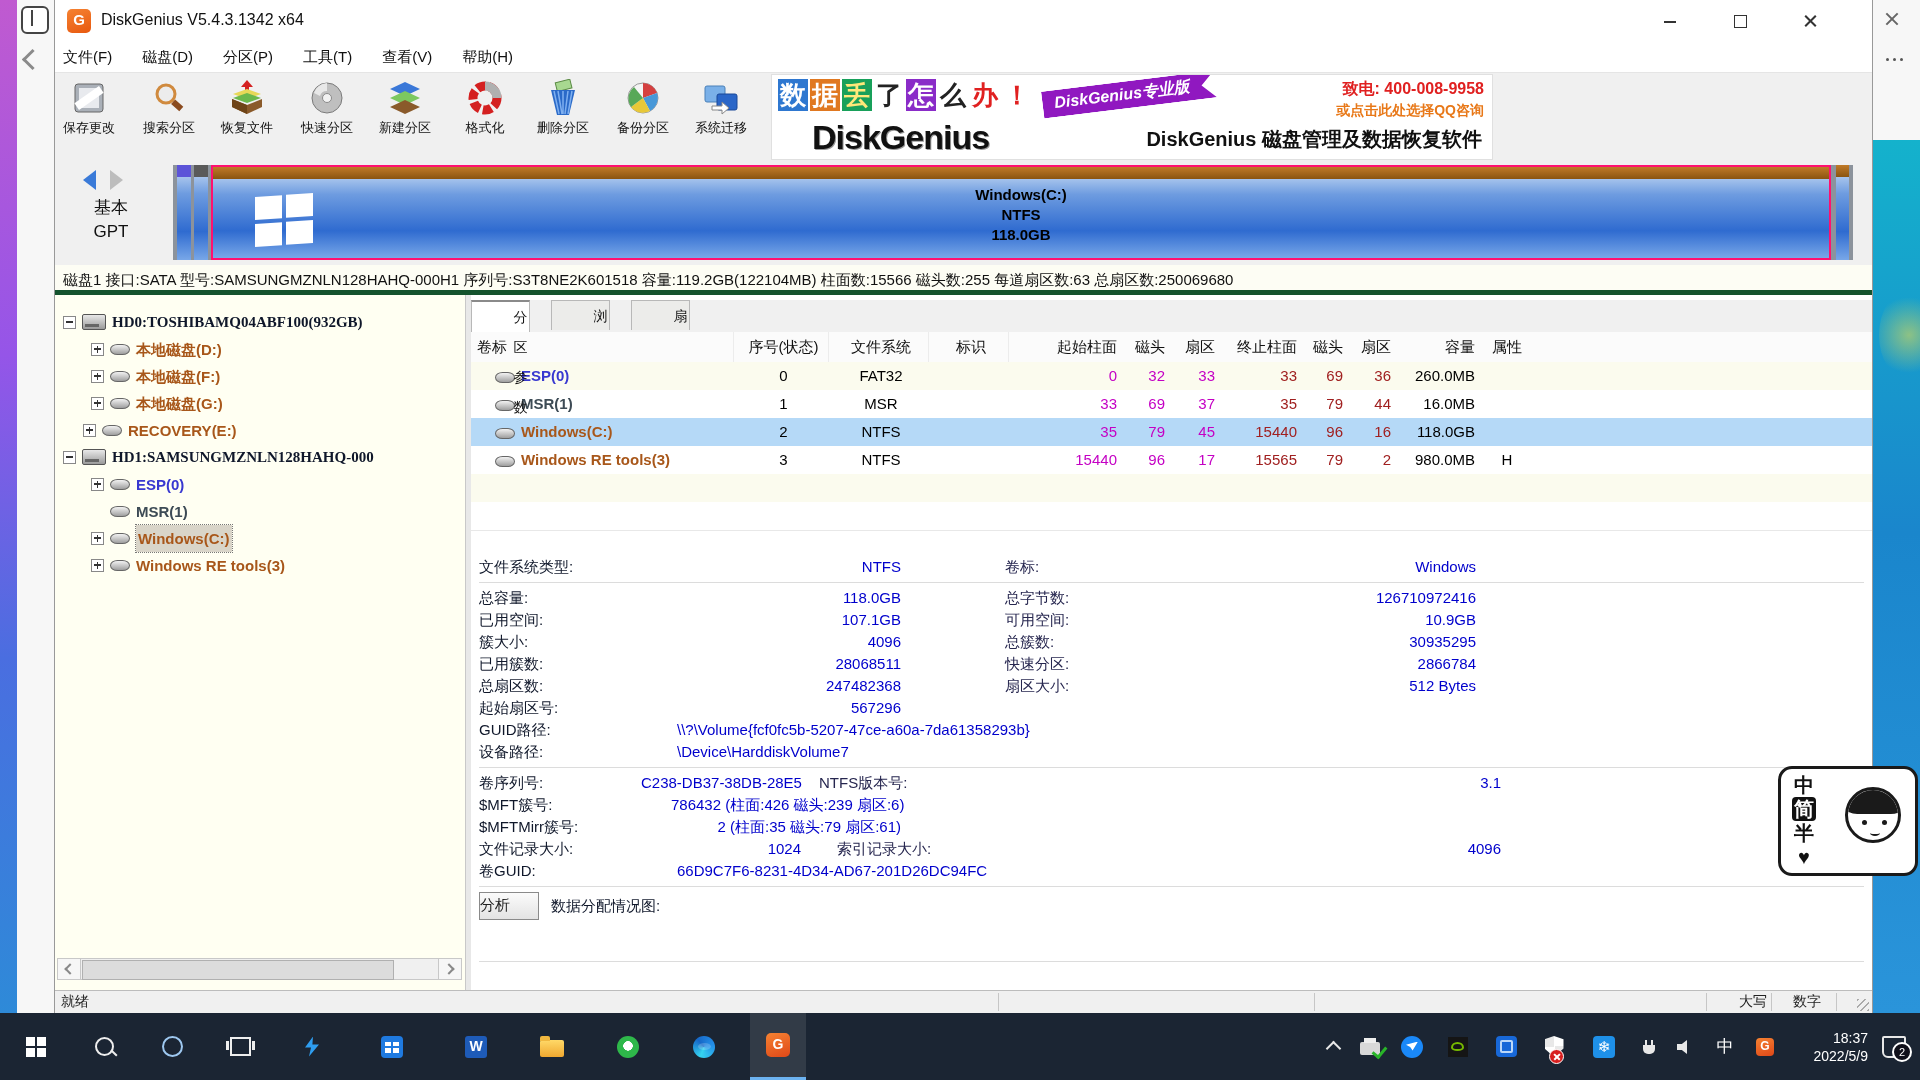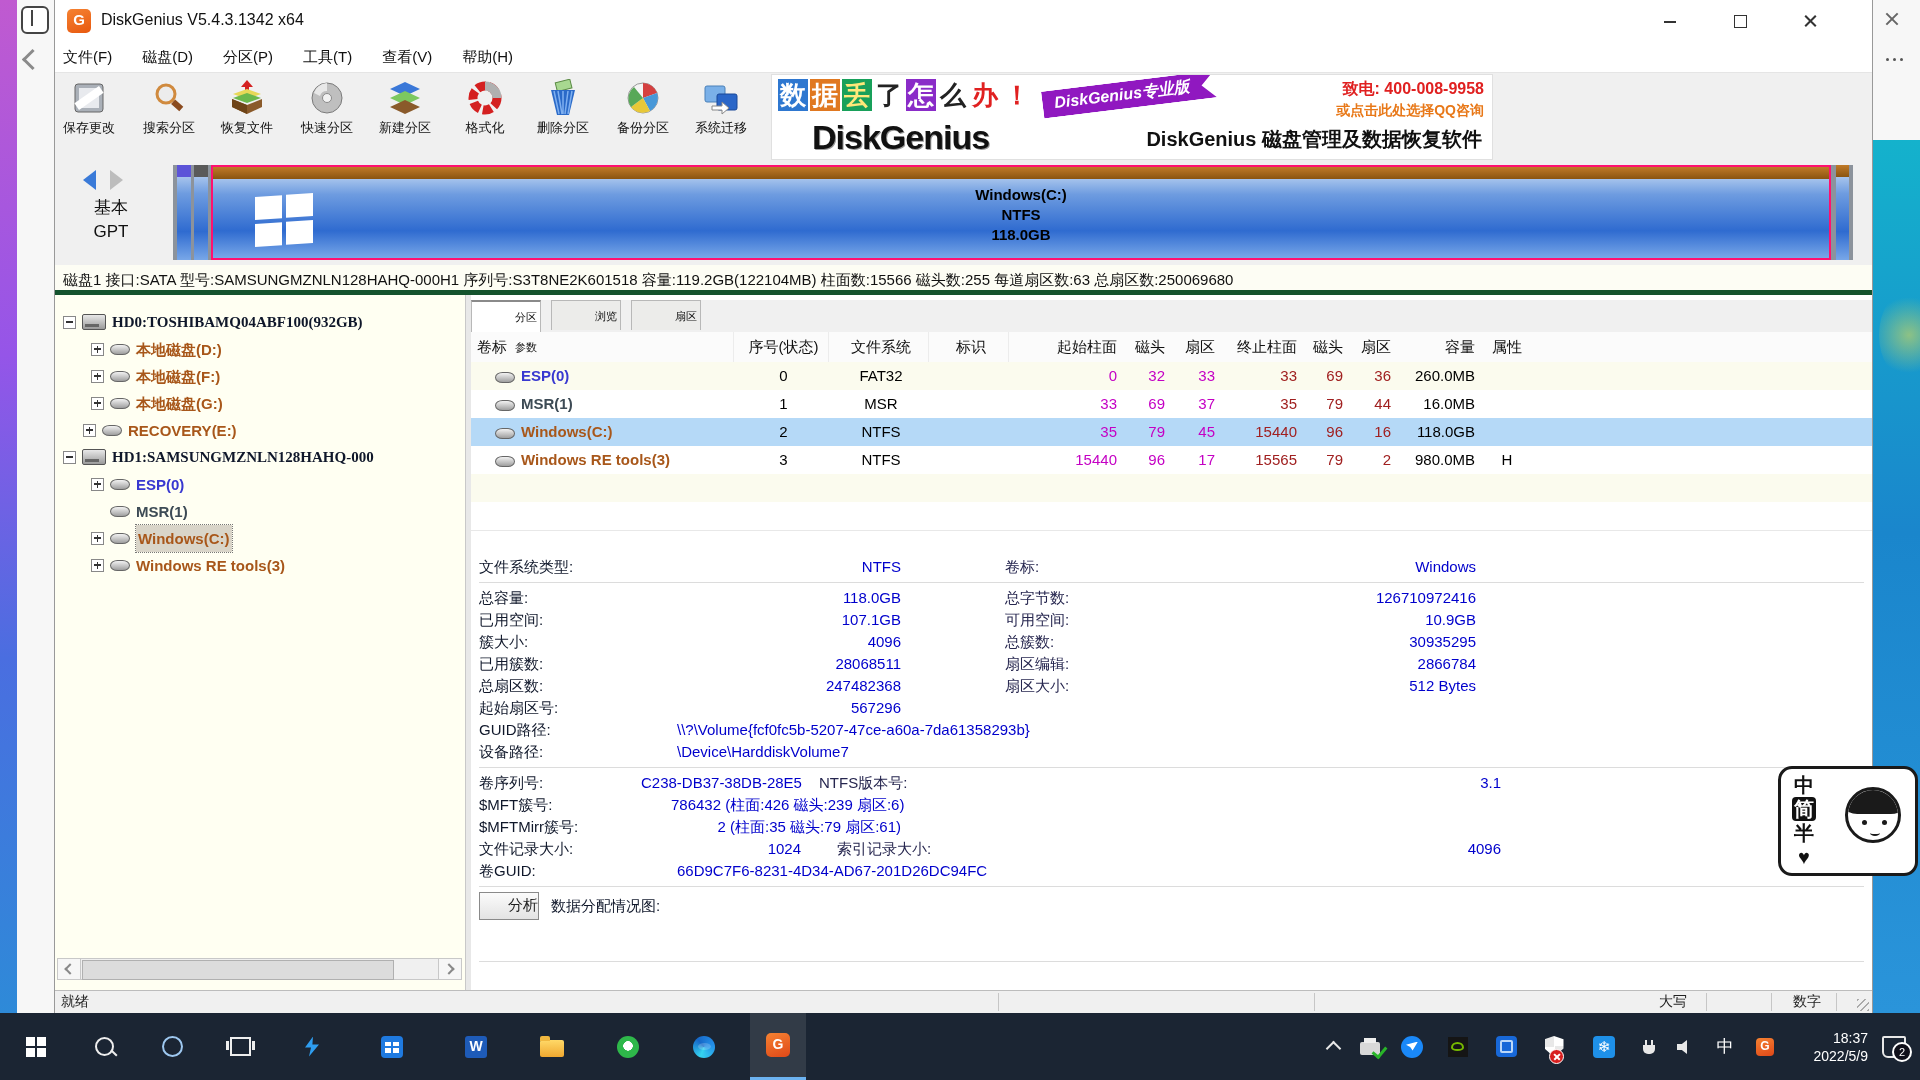--- a/index.html
+++ b/index.html
@@ -92,21 +92,21 @@
   
   #treescroll{left:2px;top:663px;width:405px;height:22px;background:#f0f0f0;border:1px solid #c8c8c8;box-sizing:border-box;}
   .sarr{position:absolute;top:0;width:22px;height:20px;background:#f6f6f6;}
   .sarr.l{left:0;border-right:1px solid #c8c8c8;} .sarr.r{right:0;border-left:1px solid #c8c8c8;}
   .sarr i{position:absolute;left:8px;top:6px;width:6px;height:6px;border-left:2px solid #888;border-bottom:2px solid #888;}
   .sarr.l i{transform:rotate(45deg);} .sarr.r i{transform:rotate(-135deg);left:6px;}
   .sthumb{position:absolute;left:24px;top:1px;width:310px;height:18px;background:#dcdcdc;border:1px solid #b0b0b0;}
   
   #rightpanel{left:416px;top:295px;width:1401px;height:695px;background:#fff;}
   #splitter{left:411px;top:295px;width:5px;height:695px;background:#e8e8e8;}
-  .tab{position:absolute;top:5px;height:30px;line-height:30px;width:70px;text-align:center;font-size:11px;color:#111;
+  .tab{position:absolute;top:5px;height:30px;line-height:30px;width:59px;text-align:center;font-size:14px;color:#111;
     background:#ececea;border:1px solid #b8b8b8;border-bottom:none;box-sizing:border-box;padding-left:40px;}
   .tab.active{background:#fff;height:32px;z-index:2;border-top:2px solid #8a8a8a;}
   #tabstrip{left:0;top:5px;width:100%;height:32px;background:#f0f0f0;border-bottom:1px solid #c8c8c8;}
   #thead{left:0;top:37px;width:100%;height:30px;background:#fbfbfb;border-bottom:1px solid #e0e0e0;}
   .cell,.hcell{position:absolute;top:0;height:28px;line-height:28px;font-size:15px;white-space:nowrap;overflow:hidden;}
   .hcell{height:30px;line-height:30px;color:#111;}
   .c-name{left:6px;width:250px;}
   .c-num{left:265px;width:95px;text-align:center;}
   .c-fs{left:360px;width:100px;text-align:center;}
   .c-tag{left:460px;width:80px;text-align:center;}
@@ -132,30 +132,30 @@
   .dl2{display:inline-block;width:150px;margin-left:104px;color:#26264f;}
   .dv2{display:inline-block;width:321px;text-align:right;color:#0000cc;}
   .dvl{display:inline-block;margin-left:6px;color:#0000cc;}
   .dvs{display:inline-block;width:130px;text-align:right;color:#0000cc;}
   .dl2s{display:inline-block;width:150px;margin-left:18px;color:#26264f;}
   .dv2s{display:inline-block;width:532px;text-align:right;color:#0000cc;}
   .dl2r{display:inline-block;width:150px;margin-left:36px;color:#26264f;}
   .dv2r{display:inline-block;width:514px;text-align:right;color:#0000cc;}
   .ddiv{height:1px;background:#dcdcdc;margin:4px 0;}
   #analyzerow{display:flex;align-items:center;height:30px;margin-top:4px;}
-  #analyzebtn{width:58px;height:26px;line-height:24px;text-align:right;font-size:15px;color:#222;
+  #analyzebtn{width:58px;height:26px;line-height:24px;text-align:left;font-size:15px;color:#222;
     background:linear-gradient(180deg,#fbfbfb,#e3e3e3);border:1px solid #8a8a8a;}
   #alloclabel{margin-left:12px;font-size:15px;color:#0f172a;}
   #bottomrow{margin-top:40px;}
   .bv{display:inline-block;width:510px;text-align:right;color:#0000cc;}
   
   #statusbar{left:0;top:990px;width:100%;height:23px;background:#f0f0f0;border-top:1px solid #bcbcbc;font-size:14px;color:#222;}
   #status-ready{position:absolute;left:6px;top:2px;}
   .ssep{position:absolute;top:2px;width:1px;height:18px;background:#c6c6c6;}
-  #st-caps{position:absolute;left:1604px;top:2px;width:52px;text-align:left;}
+  #st-caps{position:absolute;left:1660px;top:2px;width:52px;text-align:right;}
   #st-num{position:absolute;left:1726px;top:2px;width:52px;text-align:center;}
   .grip{position:absolute;right:3px;bottom:3px;width:12px;height:12px;
     background:repeating-linear-gradient(135deg,#aaa 0 2px,transparent 2px 5px);}
   
   #taskbar{left:0;top:1013px;width:1920px;height:67px;background:#1b2533;}
   .tkbtn{position:absolute;top:0;width:56px;height:67px;display:flex;align-items:center;justify-content:center;}
   .tkbtn.active{background:rgba(255,255,255,.10);border-bottom:3px solid #6cb2f0;box-sizing:border-box;}
   .tray{position:absolute;top:0;height:67px;display:flex;align-items:center;justify-content:center;}
   .winflag{display:grid;grid-template-columns:9px 9px;grid-template-rows:9px 9px;gap:2px;}
   .winflag i{background:#fff;}
@@ -538,21 +538,21 @@
       <div class="trow" style="top:207px;background:#fff;border-bottom:1px solid #e8e8e8"></div>
 
       <div class="abs" id="details">
         <div class="drow">
           <span class="dl">文件系统类型:</span><span class="dv">NTFS</span><span class="dl2">卷标:</span><span class="dv2">Windows</span>
         </div>
         <div class="ddiv"></div>
         <div class="drow"><span class="dl">总容量:</span><span class="dv">118.0GB</span><span class="dl2">总字节数:</span><span class="dv2">126710972416</span></div>
         <div class="drow"><span class="dl">已用空间:</span><span class="dv">107.1GB</span><span class="dl2">可用空间:</span><span class="dv2">10.9GB</span></div>
         <div class="drow"><span class="dl">簇大小:</span><span class="dv">4096</span><span class="dl2">总簇数:</span><span class="dv2">30935295</span></div>
-        <div class="drow"><span class="dl">已用簇数:</span><span class="dv">28068511</span><span class="dl2">扇区编辑:</span><span class="dv2">2866784</span></div>
+        <div class="drow"><span class="dl">已用簇数:</span><span class="dv">28068511</span><span class="dl2">快速分区:</span><span class="dv2">2866784</span></div>
         <div class="drow"><span class="dl">总扇区数:</span><span class="dv">247482368</span><span class="dl2">扇区大小:</span><span class="dv2">512 Bytes</span></div>
         <div class="drow"><span class="dl">起始扇区号:</span><span class="dv">567296</span></div>
         <div class="drow"><span class="dl">GUID路径:</span><span class="dvl">\\?\Volume{fcf0fc5b-5207-47ce-a60a-7da61358293b}</span></div>
         <div class="drow"><span class="dl">设备路径:</span><span class="dvl">\Device\HarddiskVolume7</span></div>
         <div class="ddiv"></div>
         <div class="drow"><span class="dl" style="width:162px">卷序列号:</span><span class="dvs" style="width:160px">C238-DB37-38DB-28E5</span><span class="dl2s">NTFS版本号:</span><span class="dv2s">3.1</span></div>
         <div class="drow"><span class="dl">$MFT簇号:</span><span class="dv">786432 (柱面:426 磁头:239 扇区:6)</span></div>
         <div class="drow"><span class="dl">$MFTMirr簇号:</span><span class="dv">2 (柱面:35 磁头:79 扇区:61)</span></div>
         <div class="drow"><span class="dl">文件记录大小:</span><span class="dvs">1024</span><span class="dl2r">索引记录大小:</span><span class="dv2r">4096</span></div>
         <div class="drow"><span class="dl">卷GUID:</span><span class="dvl">66D9C7F6-8231-4D34-AD67-201D26DC94FC</span></div>

